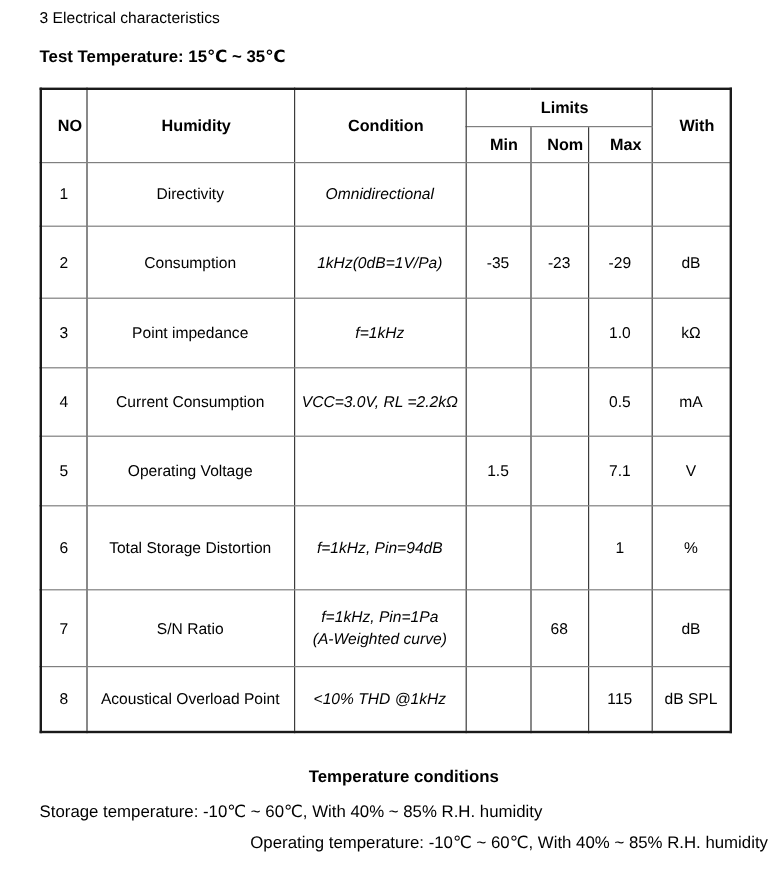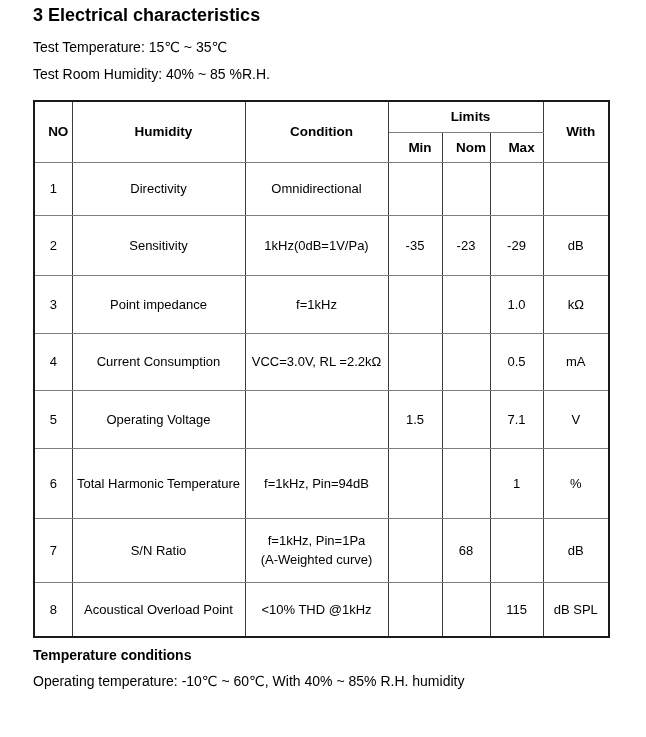--- a/index.html
+++ b/index.html
@@ -13,29 +13,30 @@
     position: relative;
     width: 646px;
     height: 737px;
     background: #ffffff;
     overflow: hidden;
   }
   .content {
     padding: 6px 6px 0 33px;
   }
   .section-heading {
-    font-size: 18px;
-    font-weight: bold;
+    font-size: 13px;
+    font-weight: normal;
     line-height: 18px;
     margin: 0;
   }
   .intro-line {
     font-size: 14px;
     line-height: 18px;
     margin: 0;
+    font-weight: bold;
   }
   .intro-line.first { margin-top: 14px; }
   .intro-line.second { margin-top: 9px; }
 
   table.spec-table {
     border-collapse: collapse;
     table-layout: fixed;
     width: 575px;
     margin-top: 17px;
     border: 2px solid #1a1a1a;
@@ -59,45 +60,45 @@
   .spec-table thead tr.head-top    { height: 31px; }
   .spec-table thead tr.head-bottom { height: 30px; }
   .spec-table tbody tr:nth-child(1) { height: 53px; }
   .spec-table tbody tr:nth-child(2) { height: 60px; }
   .spec-table tbody tr:nth-child(3) { height: 58px; }
   .spec-table tbody tr:nth-child(4) { height: 57px; }
   .spec-table tbody tr:nth-child(5) { height: 58px; }
   .spec-table tbody tr:nth-child(6) { height: 70px; }
   .spec-table tbody tr:nth-child(7) { height: 64px; }
   .spec-table tbody tr:nth-child(8) { height: 55px; }
-  .cell-condition { white-space: pre-line; line-height: 19px; }
+  .cell-condition { white-space: pre-line; line-height: 19px; font-style: italic; }
 
   .footer-heading {
     font-size: 14px;
     font-weight: bold;
     line-height: 18px;
-    margin: 8px 0 0 0;
+    margin: 27px 0 0 0;
+    text-align: center;
   }
   .footer-line {
     font-size: 14px;
     line-height: 18px;
     margin: 0;
   }
   .footer-line.first  { margin-top: 11px; }
-  .footer-line.second { margin-top: 8px; }
+  .footer-line.second { margin-top: 8px; text-align: right; }
 </style>
 </head>
 <body>
 
 <div class="page">
   <div class="content">
 
     <h1 class="section-heading">3 Electrical characteristics</h1>
     <p class="intro-line first">Test Temperature: 15℃ ~ 35℃</p>
-    <p class="intro-line second">Test Room Humidity: 40% ~ 85 %R.H.</p>
 
     <table class="spec-table">
       <colgroup>
         <col style="width:38px">
         <col style="width:173px">
         <col style="width:143px">
         <col style="width:54px">
         <col style="width:48px">
         <col style="width:53px">
         <col style="width:66px">
@@ -121,21 +122,21 @@
           <td>1</td>
           <td>Directivity</td>
           <td class="cell-condition">Omnidirectional</td>
           <td></td>
           <td></td>
           <td></td>
           <td></td>
         </tr>
         <tr>
           <td>2</td>
-          <td>Sensitivity</td>
+          <td>Consumption</td>
           <td class="cell-condition">1kHz(0dB=1V/Pa)</td>
           <td>-35</td>
           <td>-23</td>
           <td>-29</td>
           <td>dB</td>
         </tr>
         <tr>
           <td>3</td>
           <td>Point impedance</td>
           <td class="cell-condition">f=1kHz</td>
@@ -157,21 +158,21 @@
           <td>5</td>
           <td>Operating Voltage</td>
           <td class="cell-condition"></td>
           <td>1.5</td>
           <td></td>
           <td>7.1</td>
           <td>V</td>
         </tr>
         <tr>
           <td>6</td>
-          <td>Total Harmonic Temperature</td>
+          <td>Total Storage Distortion</td>
           <td class="cell-condition">f=1kHz, Pin=94dB</td>
           <td></td>
           <td></td>
           <td>1</td>
           <td>%</td>
         </tr>
         <tr>
           <td>7</td>
           <td>S/N Ratio</td>
           <td class="cell-condition">f=1kHz, Pin=1Pa
@@ -187,16 +188,17 @@
           <td class="cell-condition">&lt;10% THD @1kHz</td>
           <td></td>
           <td></td>
           <td>115</td>
           <td>dB SPL</td>
         </tr>
       </tbody>
     </table>
 
     <h2 class="footer-heading">Temperature conditions</h2>
+    <p class="footer-line first">Storage temperature: -10℃ ~ 60℃, With 40% ~ 85% R.H. humidity</p>
     <p class="footer-line second">Operating temperature: -10℃ ~ 60℃, With 40% ~ 85% R.H. humidity</p>
 
   </div>
 </div>
 
 </body></html>

